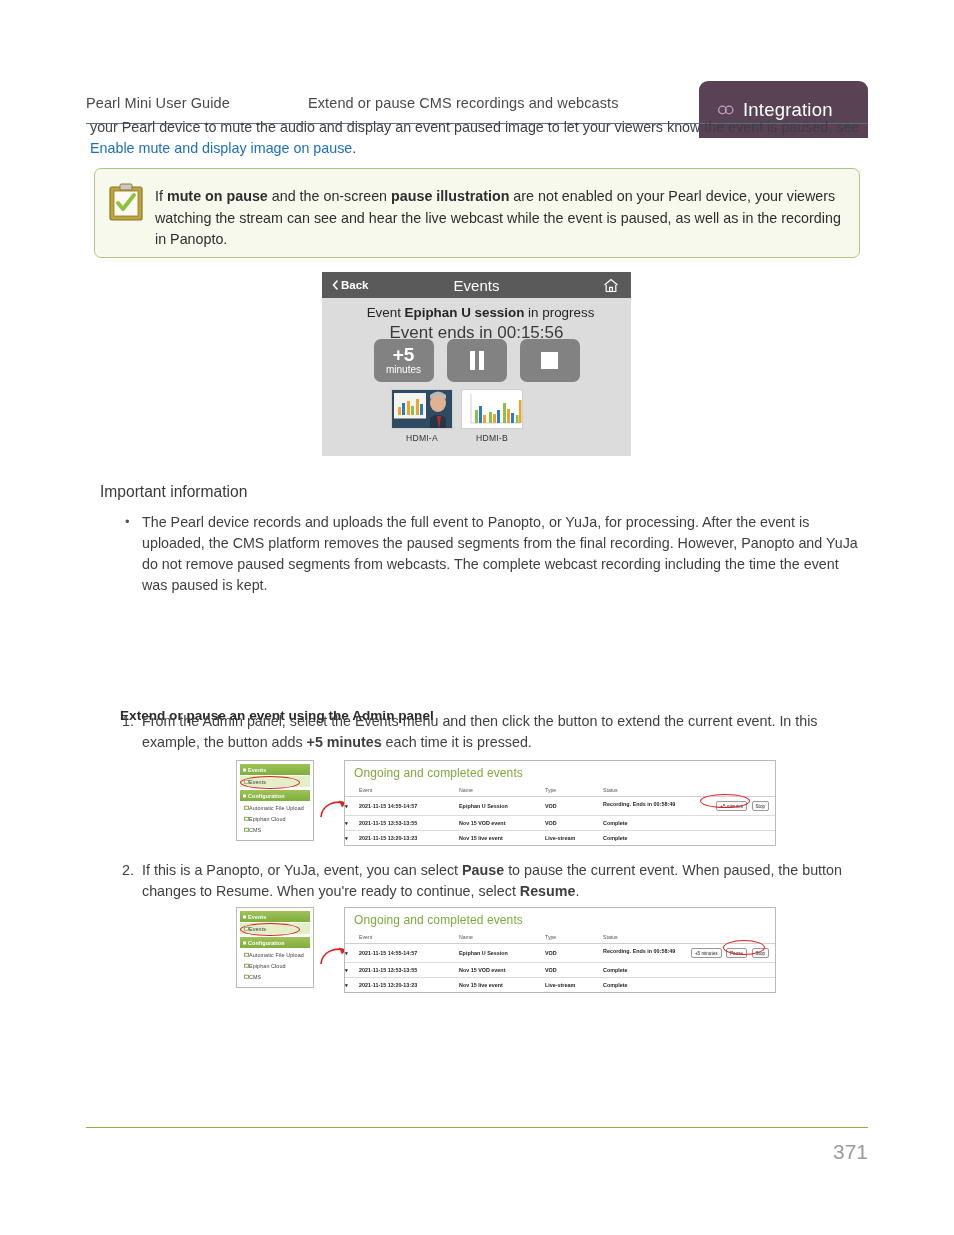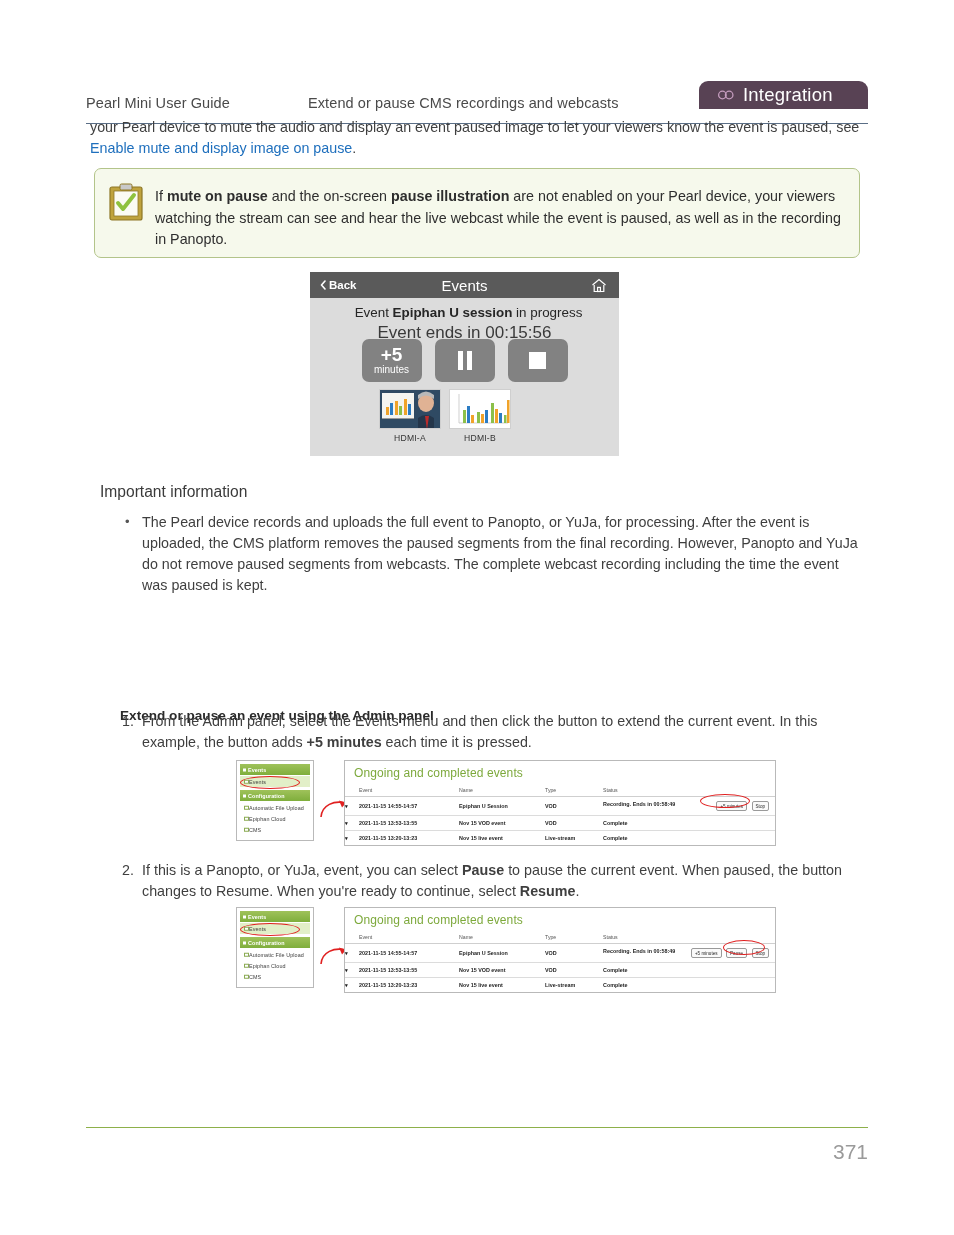--- a/index.html
+++ b/index.html
@@ -24,21 +24,21 @@
   .hdr-center {
     position: absolute; left: 222px; top: 10px;
     font-size: 14.5px; color: #4a4a4a; letter-spacing: .1px;
   }
   .hdr-rule {
     position: absolute; left: 0; top: 38px; width: 782px; height: 1px;
     background: #5a6e86;
   }
   .integration-tab {
     position: absolute; left: 613px; top: -4px;
-    width: 169px; height: 28px;
+    width: 169px; height: 57px;
     background: #584254;
     border-radius: 9px 9px 0 0;
     display: flex; align-items: center; gap: 8px;
     padding-left: 18px;
   }
   .integration-tab .label {
     color: #ffffff; font-size: 18.5px; letter-spacing: .2px;
   }
   .link-icon { width: 18px; height: 16px; display:block; }
 
@@ -61,21 +61,21 @@
     position: absolute; left: 14px; top: 14px; width: 34px; height: 38px;
   }
   .note-text {
     position: absolute; left: 60px; top: 17px; width: 690px;
     font-size: 14.3px; line-height: 21.5px; color: #2e2e2e;
   }
   .note-text b { font-weight: 700; }
 
   
   .device {
-    position: absolute; left: 310px; top: 272px;
+    position: absolute; left: 322px; top: 272px;
     width: 309px; height: 184px;
     background: #dcdcdc;
   }
   .dev-bar {
     position: absolute; left:0; top:0; width: 309px; height: 26px;
     background: #5a5a5a;
     display: flex; align-items: center;
   }
   .dev-back {
     position: absolute; left: 10px; color: #ffffff; font-size: 11.5px; font-weight: 700;

